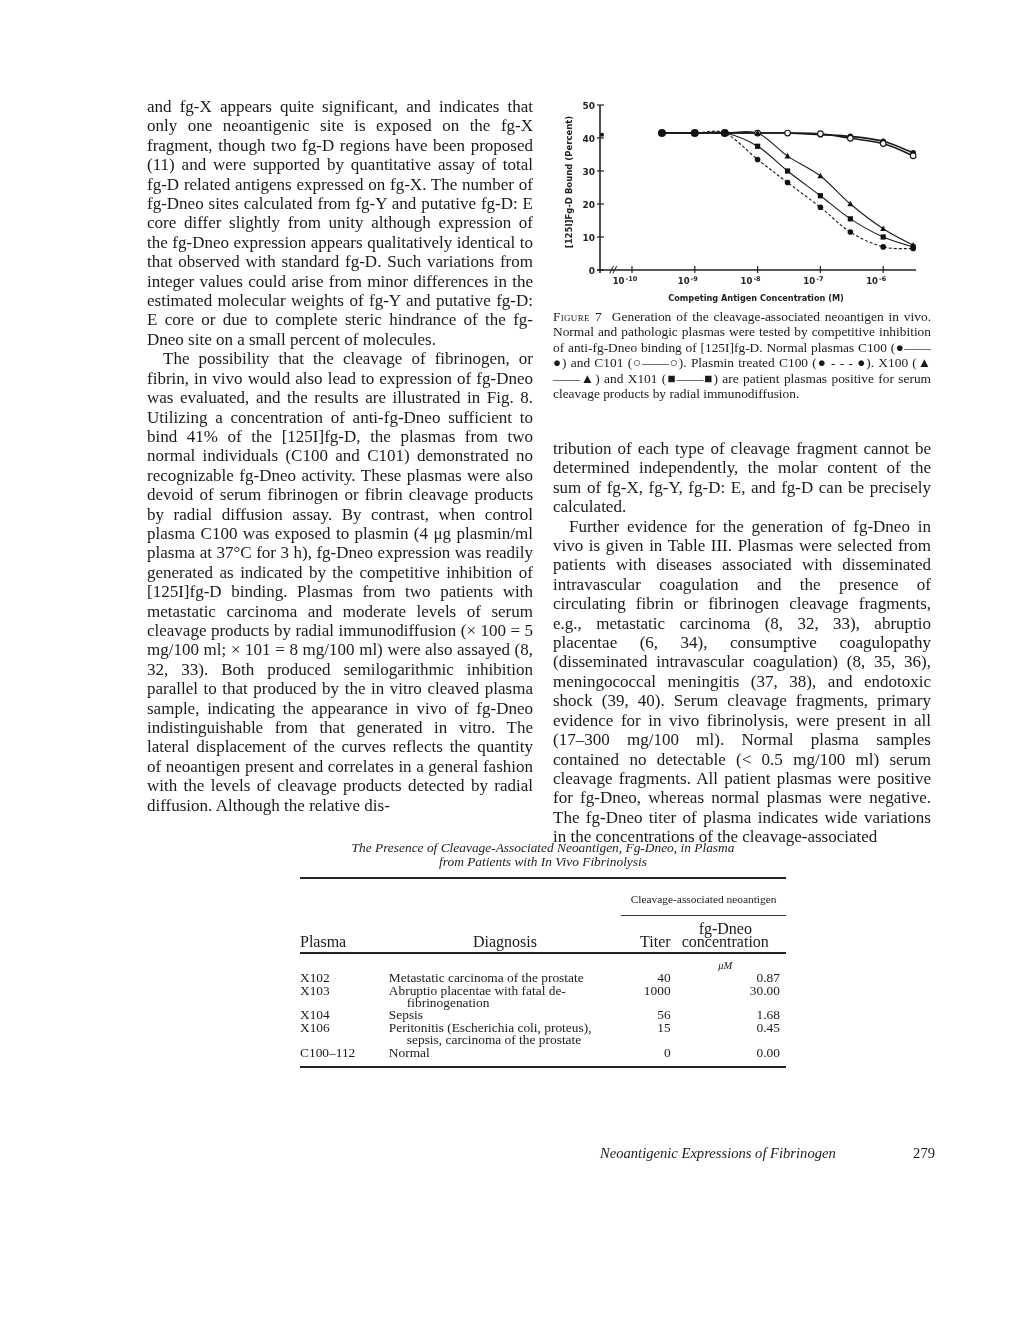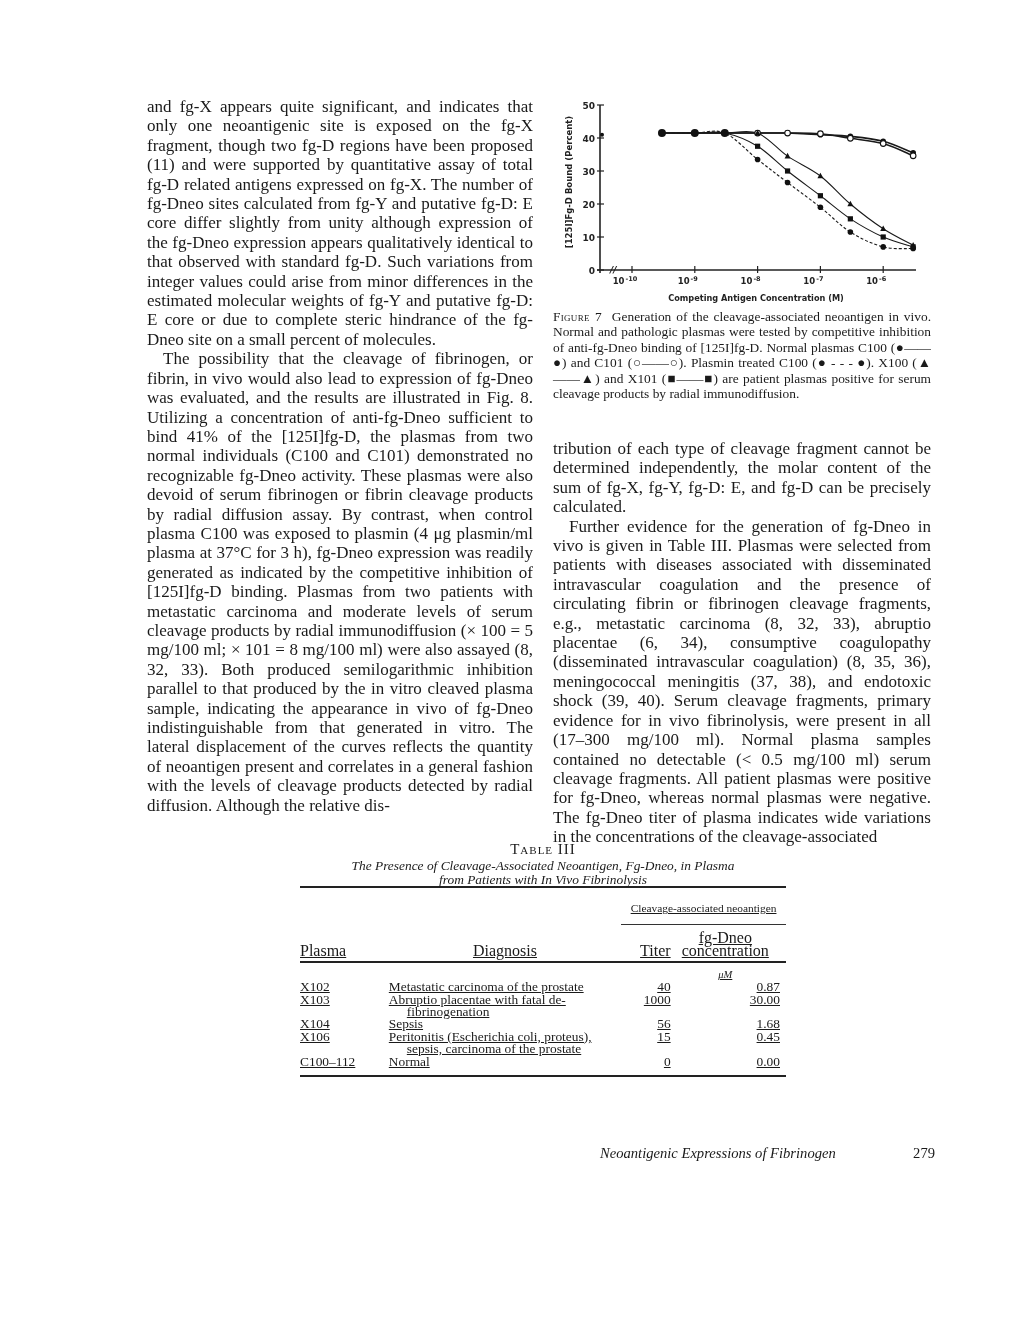--- a/index.html
+++ b/index.html
@@ -12,21 +12,21 @@
   #right-col { left: 553px; top: 439px; width: 378px; }
   #figure { position: absolute; left: 530px; top: 95px; width: 420px; height: 215px; }
   #figure svg { display: block; }
   .ax-text { font-family: "DejaVu Sans", sans-serif; font-weight: bold; fill: #222; }
   #caption { position: absolute; left: 553px; top: 309px; width: 378px;
              font-size: 13.4px; line-height: 15.4px; text-align: justify; }
   .smallcaps { font-variant: small-caps; letter-spacing: 0.3px; }
   #table-block { position: absolute; left: 300px; top: 840px; width: 486px; }
   #table-title { text-align: center; font-size: 15px; font-variant: small-caps; letter-spacing: 1px; margin: 0; line-height: 18px; }
   #table-subtitle { text-align: center; font-style: italic; font-size: 13.4px; line-height: 13.6px; margin: 1px 40px 0 40px; }
-  table { border-collapse: collapse; width: 486px; font-size: 13.4px; text-decoration: underline; }
+  table { border-collapse: collapse; width: 486px; margin-top: 9px; font-size: 13.4px; }
   table td, table th { padding: 0; font-weight: normal; vertical-align: top; }
   .rule-top { border-top: 2px solid #222; }
   .rule-bottom { border-bottom: 2px solid #222; }
   .th-group { text-align: center; font-size: 11.4px; line-height: 13px; padding-top: 14px !important; padding-bottom: 9px !important; border-bottom: 1px solid #333; }
   .th-small { font-size: 16px; line-height: 13px; }
   .th-row td { padding-top: 6px; padding-bottom: 4px; vertical-align: bottom; }
   .c-plasma { width: 90px; }
   .c-diag { width: 236px; }
   .c-titer { width: 50px; text-align: right; }
   .c-conc { width: 110px; text-align: right; padding-right: 6px !important; }
@@ -127,21 +127,20 @@
   <span class="smallcaps">Figure 7</span>&nbsp;
   <span>Generation of the cleavage-associated neoantigen in vivo. Normal and pathologic plasmas were tested by competitive inhibition of anti-fg-Dneo binding of [125I]fg-D. Normal plasmas C100 (●——●) and C101 (○——○). Plasmin treated C100 (● - - - ●). X100 (▲——▲) and X101 (■——■) are patient plasmas positive for serum cleavage products by radial immunodiffusion.</span>
 </div>
 
 <div id="right-col" class="col">
   <p>tribution of each type of cleavage fragment cannot be determined independently, the molar content of the sum of fg-X, fg-Y, fg-D: E, and fg-D can be precisely calculated.</p>
   <p class="indent">Further evidence for the generation of fg-Dneo in vivo is given in Table III. Plasmas were selected from patients with diseases associated with disseminated intravascular coagulation and the presence of circulating fibrin or fibrinogen cleavage fragments, e.g., metastatic carcinoma (8, 32, 33), abruptio placentae (6, 34), consumptive coagulopathy (disseminated intravascular coagulation) (8, 35, 36), meningococcal meningitis (37, 38), and endotoxic shock (39, 40). Serum cleavage fragments, primary evidence for in vivo fibrinolysis, were present in all (17–300 mg/100 ml). Normal plasma samples contained no detectable (&lt; 0.5 mg/100 ml) serum cleavage fragments. All patient plasmas were positive for fg-Dneo, whereas normal plasmas were negative. The fg-Dneo titer of plasma indicates wide variations in the concentrations of the cleavage-associated</p>
 </div>
 
 <div id="table-block">
-  <p id="table-title">Table III</p>
   <p id="table-subtitle">The Presence of Cleavage-Associated Neoantigen, Fg-Dneo, in Plasma from Patients with In Vivo Fibrinolysis</p>
   <table>
     <thead>
       <tr>
         <td class="rule-top" colspan="2"></td>
         <td class="rule-top th-group" colspan="2">Cleavage-associated neoantigen</td>
       </tr>
       <tr class="th-row rule-bottom">
         <td class="c-plasma th-small">Plasma</td>
         <td class="c-diag th-small" style="text-align:center">Diagnosis</td>

